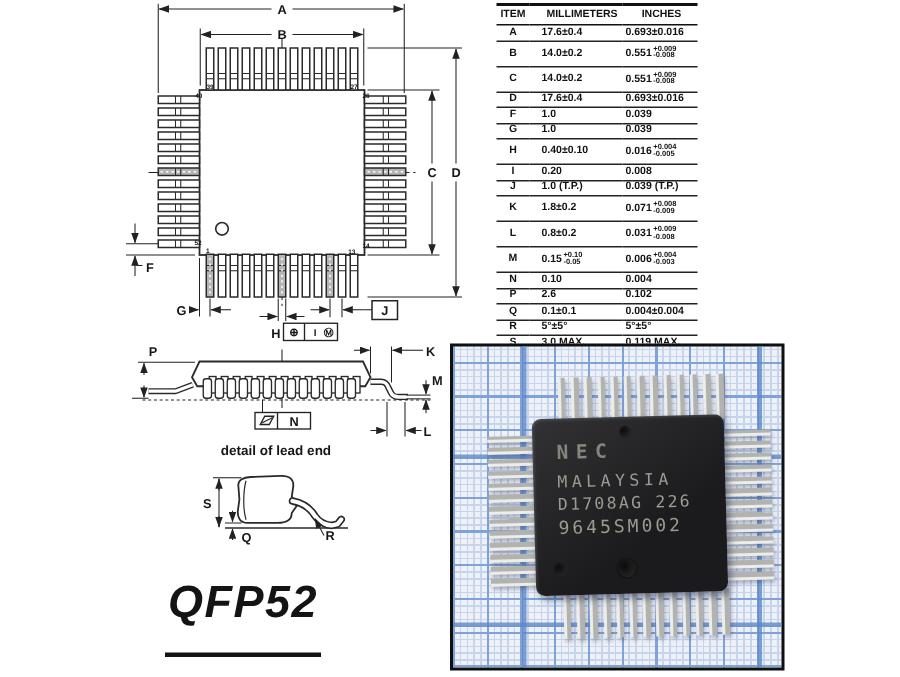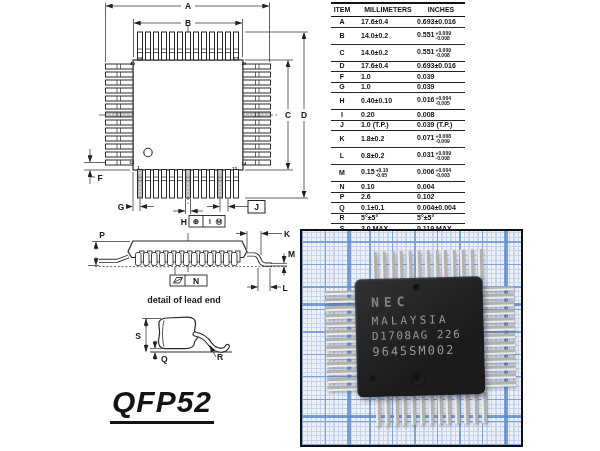--- a/index.html
+++ b/index.html
@@ -24,21 +24,21 @@
   .dimtable tr.tall td{height:16px;}
   .dimtable tr:last-child td{border-bottom:2px solid #111;}
   .c-item{width:22px;text-align:center;}
   .c-mm{width:54px;text-align:left;padding-left:8px !important;}
   .c-in{width:48px;text-align:left;padding-left:2px !important;}
   .tol{display:inline-flex;flex-direction:column;font-size:5px;line-height:4.6px;
        margin-left:1px;vertical-align:middle;}
   
   .pkg-label{position:absolute;left:110px;top:385px;width:104px;text-align:center;
              font-style:italic;font-weight:bold;font-size:30px;color:#141414;
-             border-bottom:3.5px solid #141414;padding-bottom:2px;letter-spacing:1px;}
+             border-bottom:3.5px solid #141414;padding-bottom:16px;letter-spacing:1px;}
   
   .photo{position:absolute;left:300px;top:229px;width:219px;height:214px;
          border:2px solid #101010;overflow:hidden;
          background-color:#eef1f8;
          background-image:
            repeating-linear-gradient(0deg,#7fa3d8 0 1.4px,transparent 1.4px 22.5px),
            repeating-linear-gradient(90deg,#7fa3d8 0 1.4px,transparent 1.4px 22.5px),
            repeating-linear-gradient(0deg,#c6d4ec 0 1px,transparent 1px 4.5px),
            repeating-linear-gradient(90deg,#c6d4ec 0 1px,transparent 1px 4.5px);}
   .accent-v{position:absolute;top:0;width:2.5px;height:100%;background:#5d88c8;opacity:.8;}

